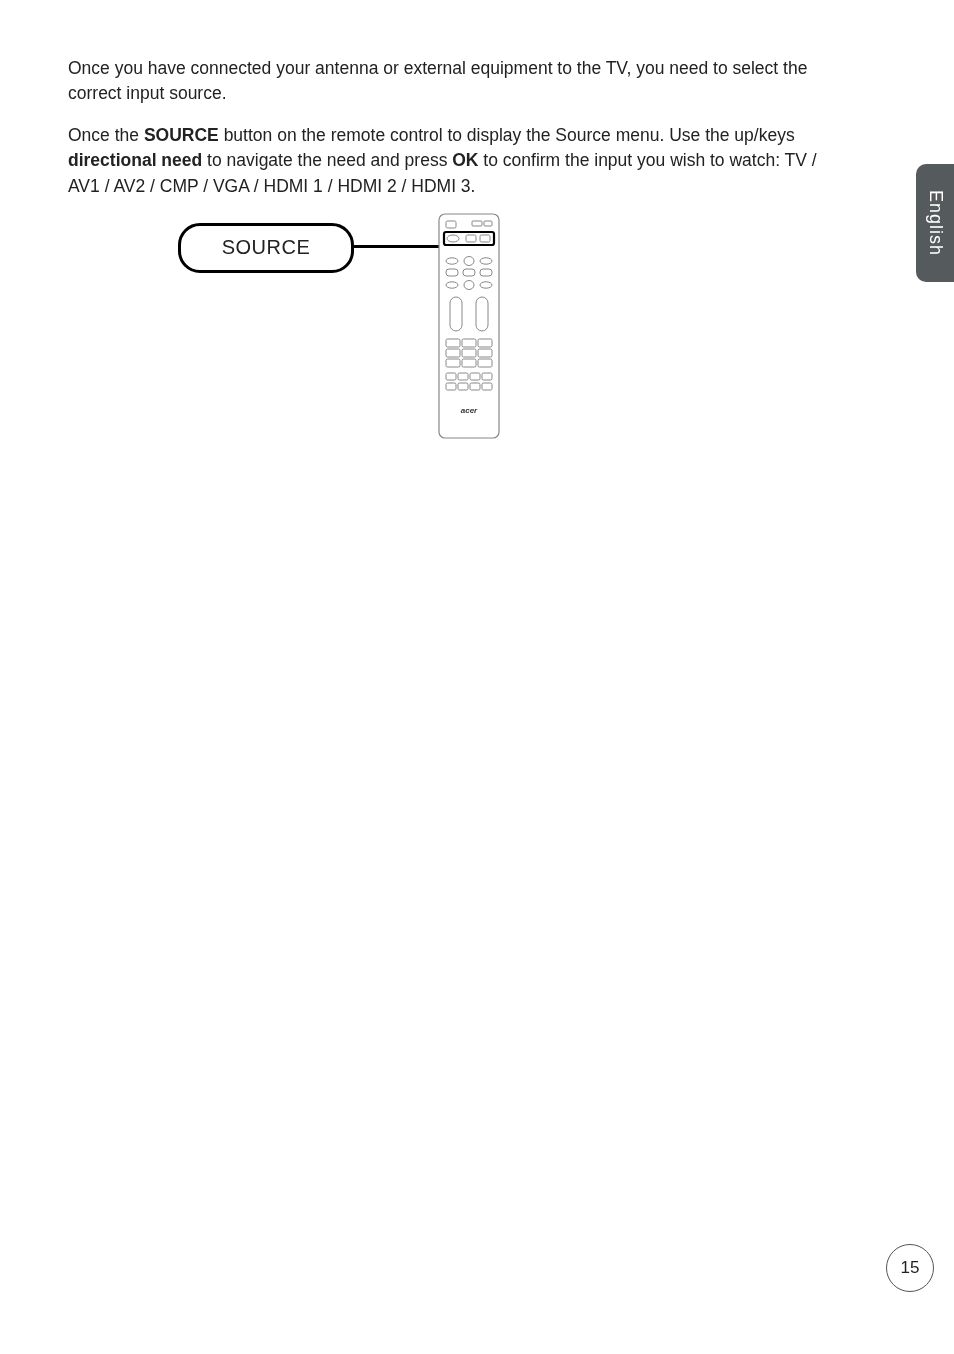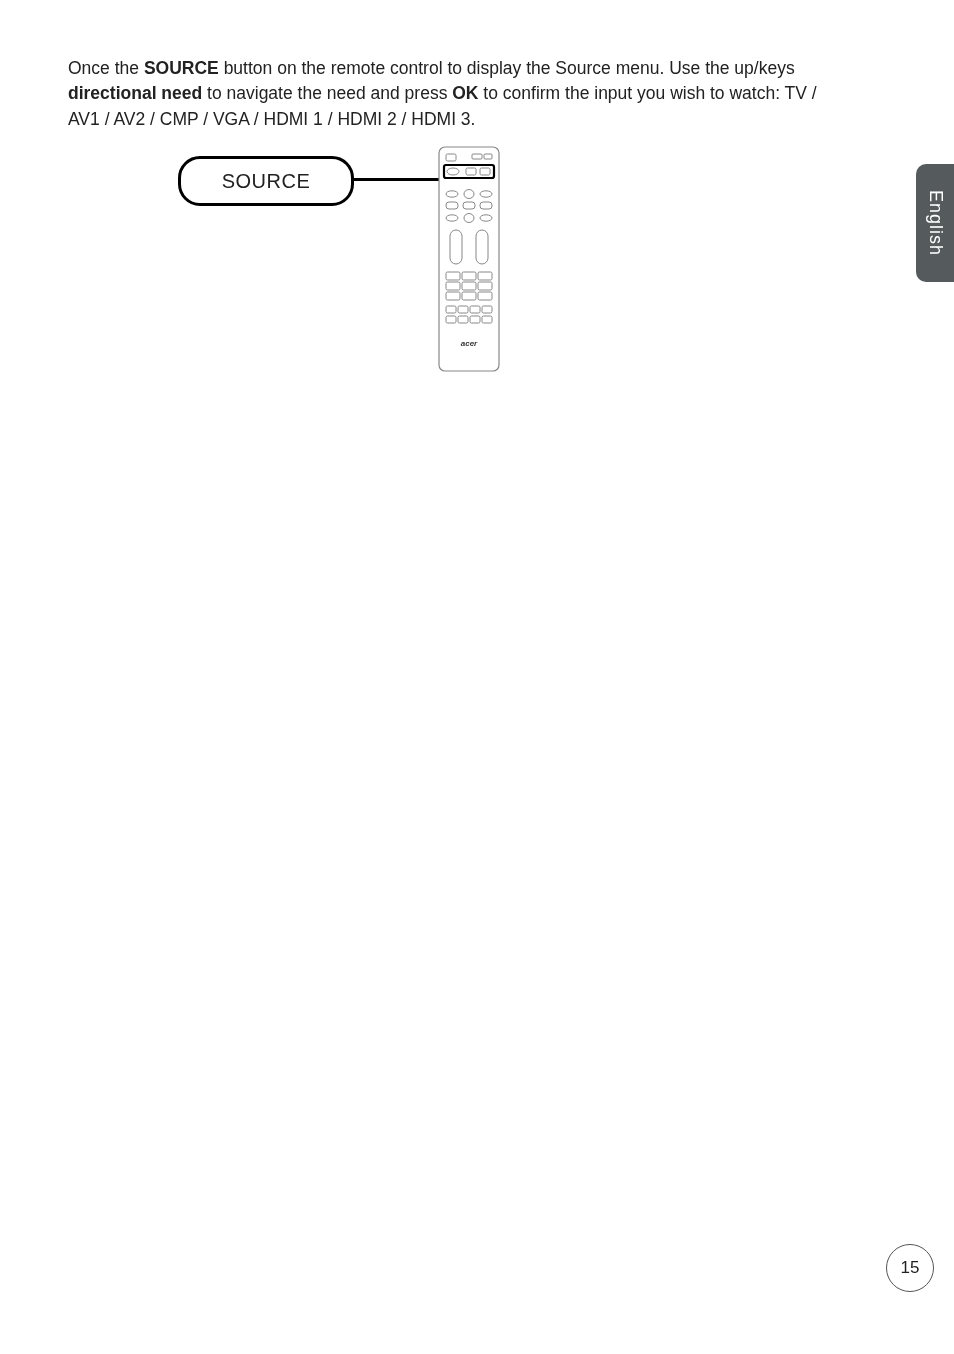--- a/index.html
+++ b/index.html
@@ -100,20 +100,21 @@
     font-size: 17px;
     color: #222;
   }
 </style>
 </head>
 <body>
 
 <div class="page">
 
 
+  <p class="body-text">Once you have connected your antenna or external equipment to the TV, you need to select the correct input source.</p>
 
   <p class="body-text">
     <span>Once the </span><span class="bold">SOURCE</span><span> button on the remote control to display the Source menu. Use the up/keys </span><span class="bold">directional need</span><span> to navigate the need and press </span><span class="bold">OK</span><span> to confirm the input you wish to watch: TV / AV1 / AV2 / CMP / VGA / HDMI 1 / HDMI 2 / HDMI 3.</span>
   </p>
 
   <div class="illustration">
     <div class="source-callout">SOURCE</div>
     <div class="callout-line"></div>
 
     <svg class="remote" width="62" height="226" viewBox="0 0 62 226">

